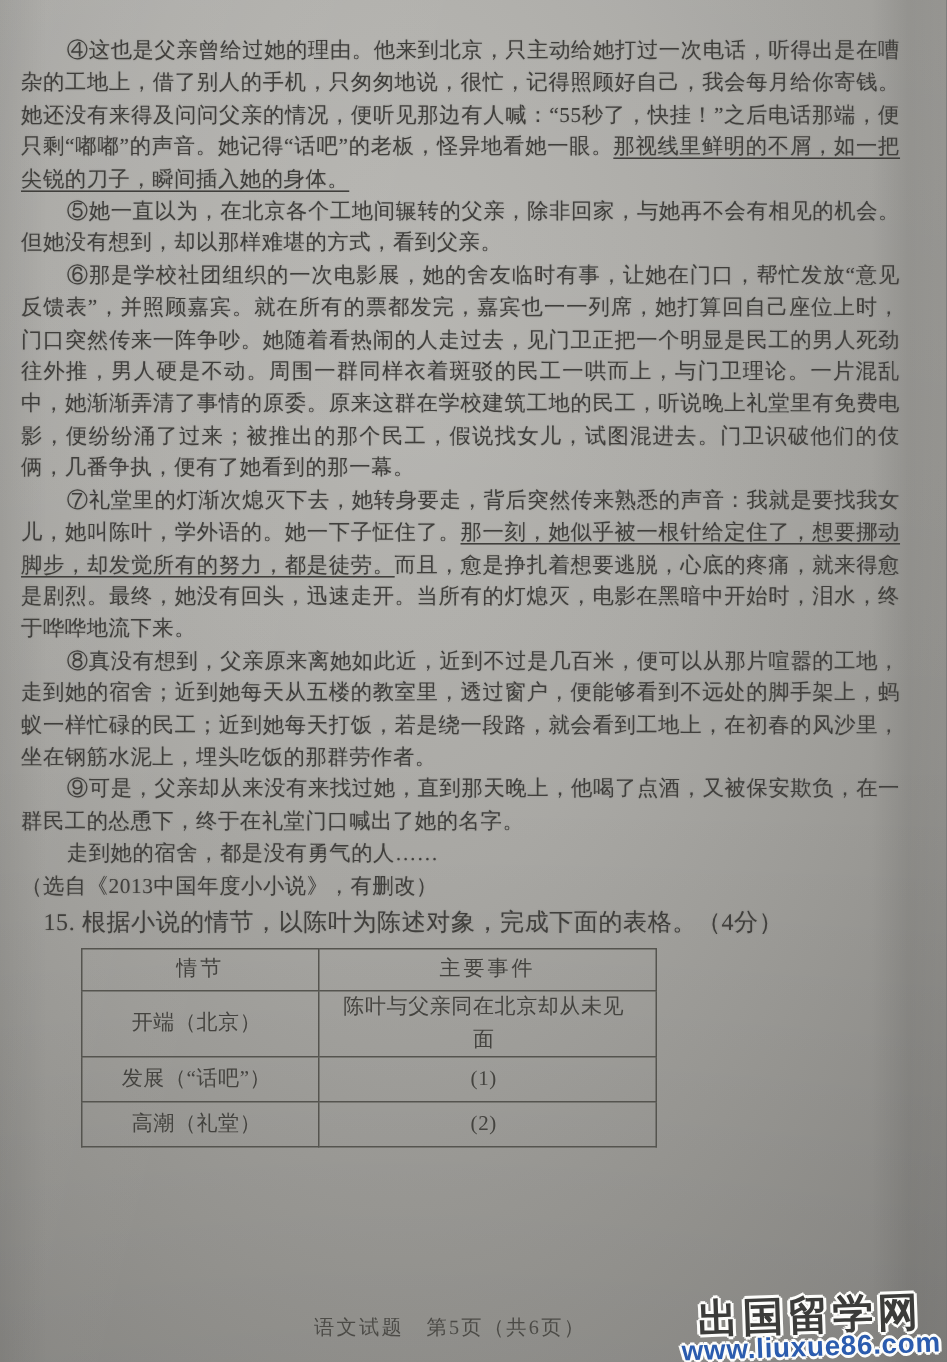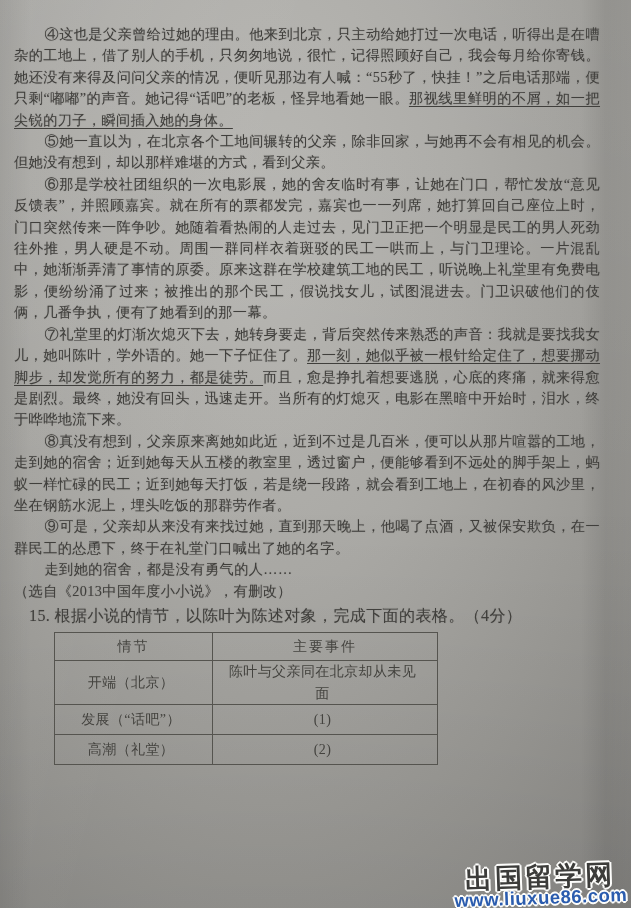--- a/index.html
+++ b/index.html
@@ -87,19 +87,20 @@
             <td>(1)</td>
           </tr>
           <tr>
             <td class="col-plot">高潮（礼堂）</td>
             <td>(2)</td>
           </tr>
         </tbody>
     </table>
   </div>
 
+  <div class="footer-line">语文试题　第5页（共6页）</div>
 
   <div class="watermark">
     <span class="wm-cn">出国留学网</span>
     <span class="wm-url">www.liuxue86.com</span>
   </div>
 
 </div>
 
 </body></html>

